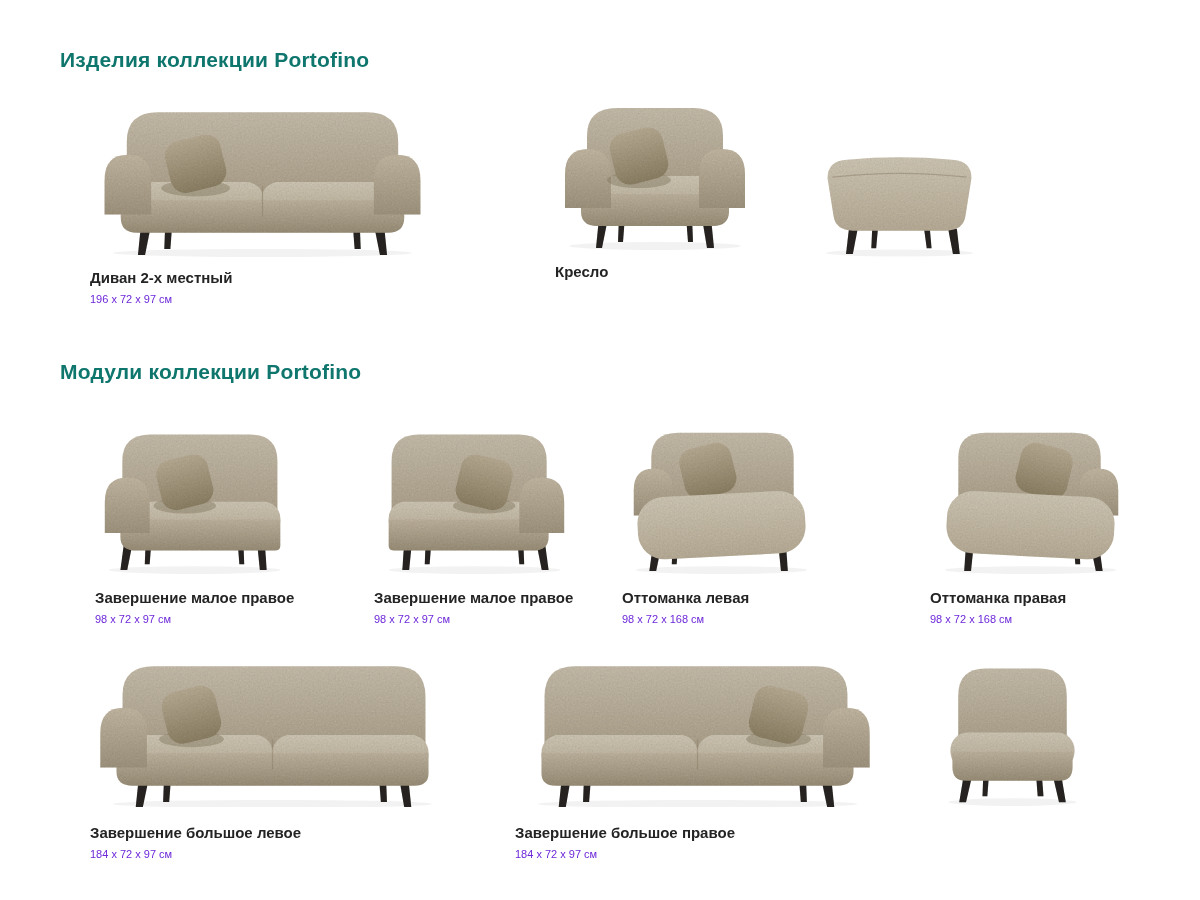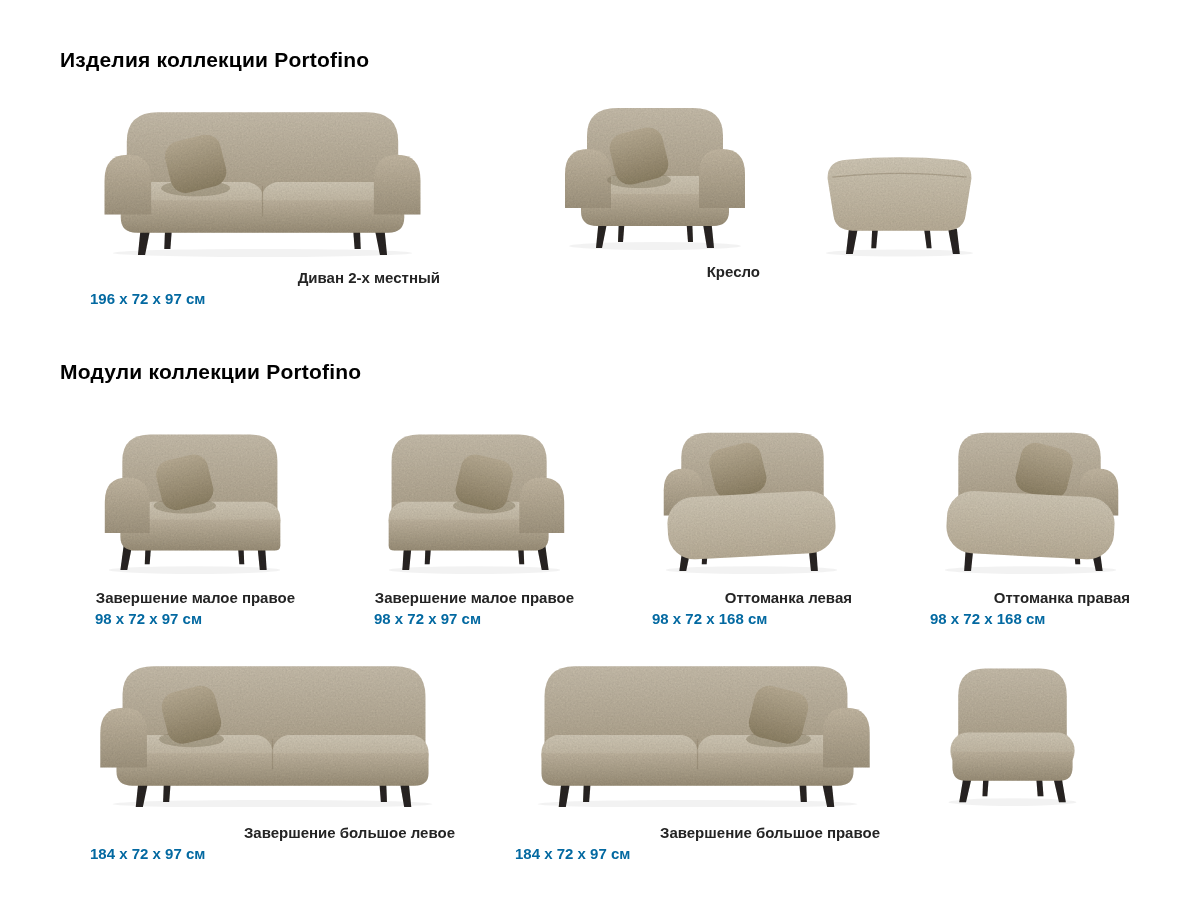--- a/index.html
+++ b/index.html
@@ -1,38 +1,38 @@
 <!DOCTYPE html>
 <html><head>
 <meta charset="utf-8">
 <style>
   html,body{margin:0;padding:0;}
   body{
     width:1200px;height:900px;background:#ffffff;position:relative;overflow:hidden;
     font-family:"Liberation Sans","DejaVu Sans",sans-serif;color:#2b2b2b;
   }
   .section-title{
-    position:absolute;left:60px;font-size:21px;font-weight:600;color:#000000;letter-spacing:.2px;
+    position:absolute;left:60px;font-size:21px;font-weight:600;color:#0f766e;letter-spacing:.2px;
   }
   #title-1{top:48px;}
   #title-2{top:360px;}
   .card{position:absolute;}
   .imgbox{display:flex;align-items:flex-end;}
   .plabel{margin-top:0;}
-  .pname{font-size:15px;font-weight:600;color:#242424;line-height:21px;text-align:right;}
-  .pdims{font-size:15px;font-weight:700;color:#0369a1;line-height:22px;}
+  .pname{font-size:15px;font-weight:600;color:#242424;line-height:21px;}
+  .pdims{font-size:11px;font-weight:400;color:#6d28d9;line-height:22px;}
   .mirror svg{transform:scaleX(-1);}
   svg{display:block;}
   
   #c-sofa   {left:90px; top:95px; width:350px;}
   #c-chair  {left:524px;top:89px; width:205px;margin-left:31px;}
   #c-pouf   {left:812px;top:95px; width:180px;}
   #c-sofa .imgbox,#c-chair .imgbox,#c-pouf .imgbox{height:162px;margin-bottom:10px;}
   #c-sel,#c-ser,#c-otl,#c-otr{top:418px;}
-  #c-sel{left:95px;} #c-ser{left:374px;} #c-otl{left:652px;} #c-otr{left:930px;}
+  #c-sel{left:95px;} #c-ser{left:374px;} #c-otl{left:622px;} #c-otr{left:930px;}
   #c-sel .imgbox,#c-ser .imgbox,#c-otl .imgbox,#c-otr .imgbox{height:156px;margin-bottom:13px;}
   #c-lel,#c-ler,#c-sec{top:650px;}
   #c-lel{left:90px;} #c-ler{left:515px;} #c-sec{left:935px;}
   #c-lel .imgbox,#c-ler .imgbox,#c-sec .imgbox{height:157px;margin-bottom:15px;}
 </style>
 </head>
 <body>
 
 <svg width="0" height="0" style="position:absolute" aria-hidden="true">
   <defs>

